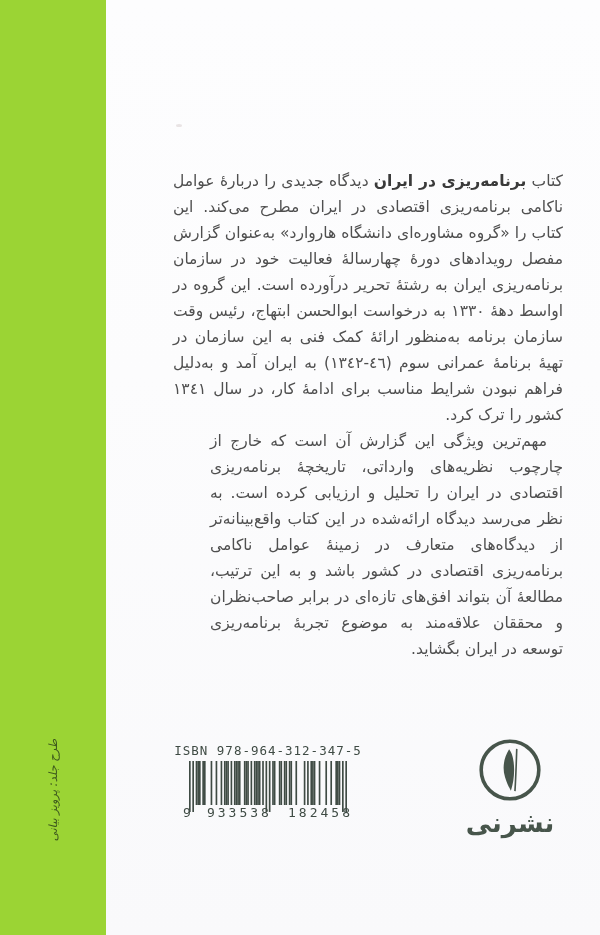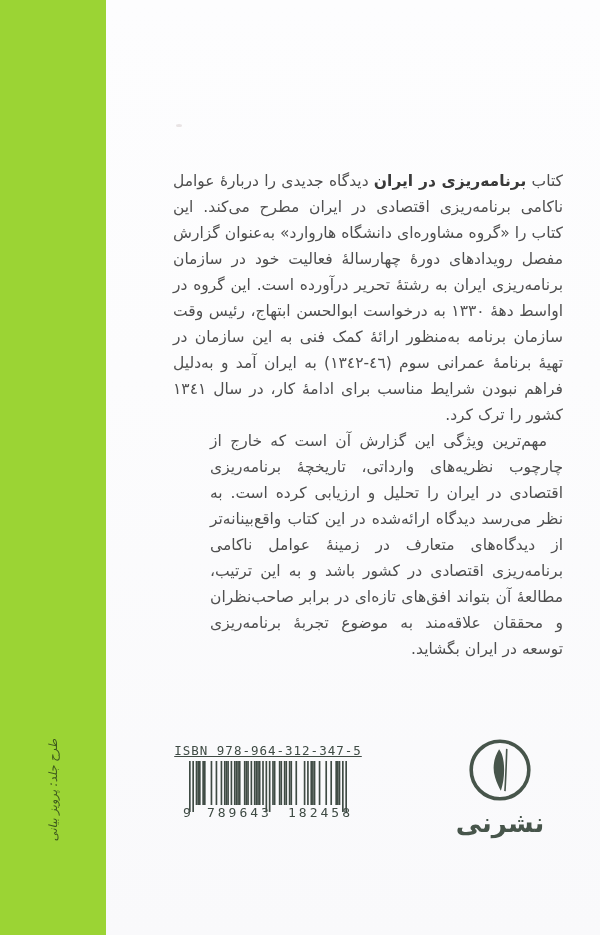--- a/index.html
+++ b/index.html
@@ -49,33 +49,33 @@
   .blurb p.p2{text-indent:16px;margin-left:37px;}
   .blurb strong{color:#3a3a3a;}
   
   .barcode-block{
     position:absolute;left:168px;top:743px;width:200px;
     text-align:center;
   }
   .isbn{
     font-family:"DejaVu Sans Mono",monospace;
     font-size:12.5px;letter-spacing:1px;
-    color:var(--bcink);white-space:nowrap;text-decoration:underline;
+    color:var(--bcink);white-space:nowrap;
   }
   #ean-svg{display:block;margin:3px auto 0;width:158px;height:52px;}
   .digits{
     display:flex;justify-content:space-between;align-items:flex-start;
     width:170px;margin:-8px auto 0;
     font-family:"DejaVu Sans Mono",monospace;
     font-size:13px;color:var(--bcink);
   }
   .digits .grp{letter-spacing:3px;}
   
   .logo-block{
-    position:absolute;left:446px;top:734px;width:108px;
+    position:absolute;left:456px;top:734px;width:108px;
     text-align:center;
   }
   .ney{width:72px;height:72px;display:block;margin:0 auto;}
   .pubname{
     direction:rtl;
     font-size:26px;font-weight:bold;
     color:var(--logoink);
     margin-top:2px;letter-spacing:1px;
   }
 </style>
@@ -145,21 +145,21 @@
         <rect x="136.38" y="0" width="1.66" height="44" fill="#3f4b44"></rect>
         <rect x="141.37" y="0" width="1.66" height="44" fill="#3f4b44"></rect>
         <rect x="146.36" y="0" width="1.66" height="44" fill="#3f4b44"></rect>
         <rect x="148.02" y="0" width="1.66" height="44" fill="#3f4b44"></rect>
         <rect x="149.68" y="0" width="1.66" height="44" fill="#3f4b44"></rect>
         <rect x="153.01" y="0" width="1.66" height="51" fill="#3f4b44"></rect>
         <rect x="156.34" y="0" width="1.66" height="51" fill="#3f4b44"></rect>
       </svg>
     <div class="digits">
       <span>9</span>
-      <span class="grp">789643</span>
+      <span class="grp">933538</span>
       <span class="grp">182458</span>
     </div>
   </div>
 
   <div class="logo-block">
     <svg class="ney" viewBox="-40 -40 80 80">
       <circle cx="0" cy="0" r="32" fill="none" stroke="currentColor" stroke-width="4" style="color:var(--logoink)"></circle>
       <path d="M -1,-23 C -6.5,-14 -9,-3 -5.5,8 C -3.5,14.5 -1,19.5 1,23 C 4,14 5.5,2 4,-9 C 3,-16.5 1,-20.5 -1,-23 Z" fill="currentColor" style="color:var(--logoink)"></path>
       <path d="M 7.5,-23.5 C 7,-8 6.5,8 5.5,23.5" fill="none" stroke="currentColor" stroke-width="1.8" style="color:var(--logoink)"></path>
     </svg>

